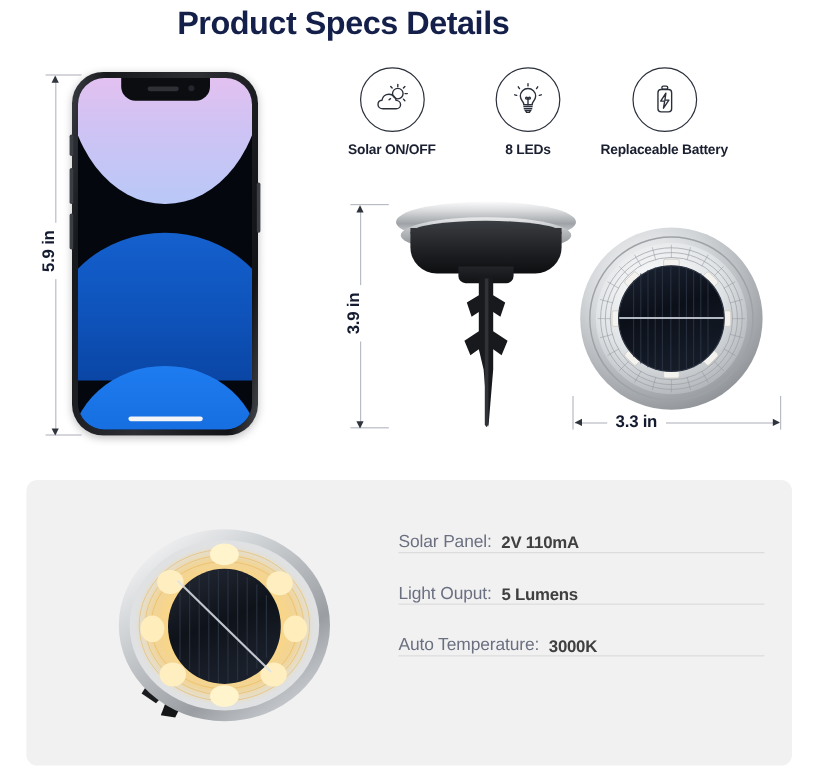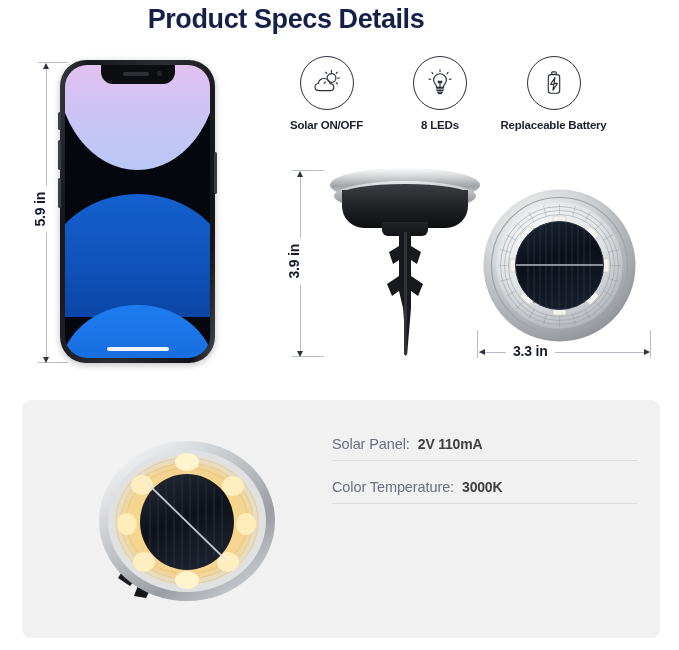--- a/index.html
+++ b/index.html
@@ -187,21 +187,21 @@
   }
   .hero-light { position: absolute; left: 58px; top: 28px; width: 210px; height: 186px; }
 
   .spec-table {
     position: absolute;
     left: 310px; top: 18px;
     width: 305px;
   }
   .spec-row {
     display: flex;
-    align-items: center;
+    align-items: flex-end;
     height: 43px;
     border-bottom: 1px solid #dcdcdc;
     padding-top: 10px;
   }
   .spec-key {
     font-size: 14.5px;
     color: #6b7080;
     letter-spacing: -0.1px;
     white-space: nowrap;
   }
@@ -469,21 +469,25 @@
     <line x1="68" y1="56" x2="146" y2="132" stroke="#dfe4ec" stroke-width="1.8" opacity="0.85"></line>
   </svg>
 
   <div class="spec-table">
 
     <div class="spec-row">
       <span class="spec-key">Solar Panel:</span>
       <span class="spec-val">2V 110mA</span>
     </div>
 
-
-
     <div class="spec-row">
-      <span class="spec-key">Color Temperature:</span>
+      <span class="spec-key">Light Ouput:</span>
+      <span class="spec-val">5 Lumens</span>
+    </div>
+
+
+    <div class="spec-row">
+      <span class="spec-key">Auto Temperature:</span>
       <span class="spec-val">3000K</span>
     </div>
 
   </div>
 </div>
 
 </body></html>

